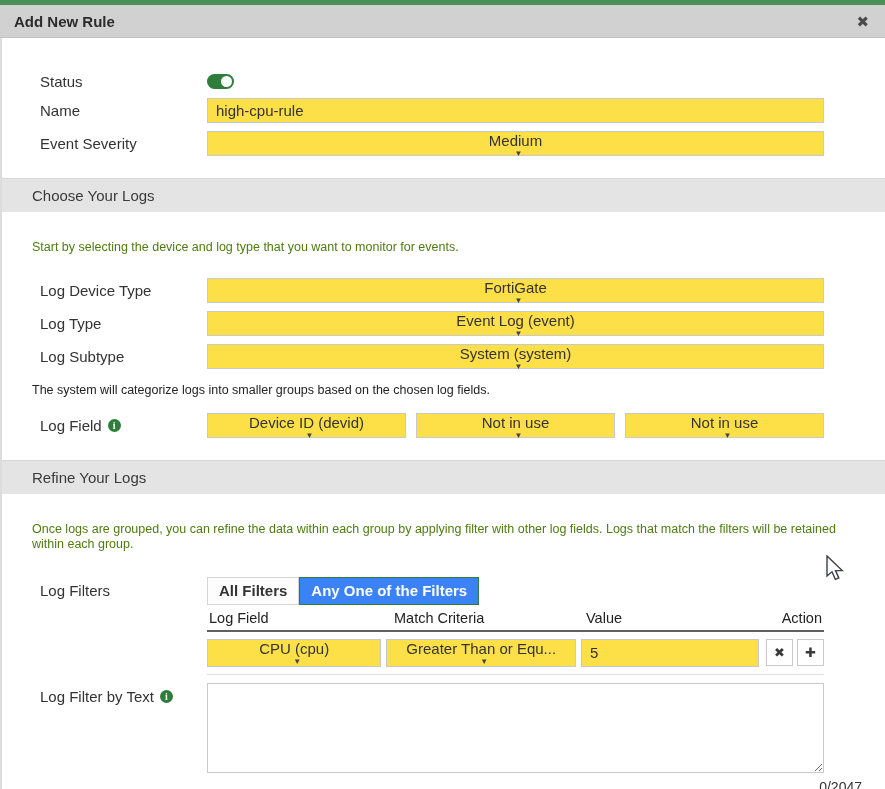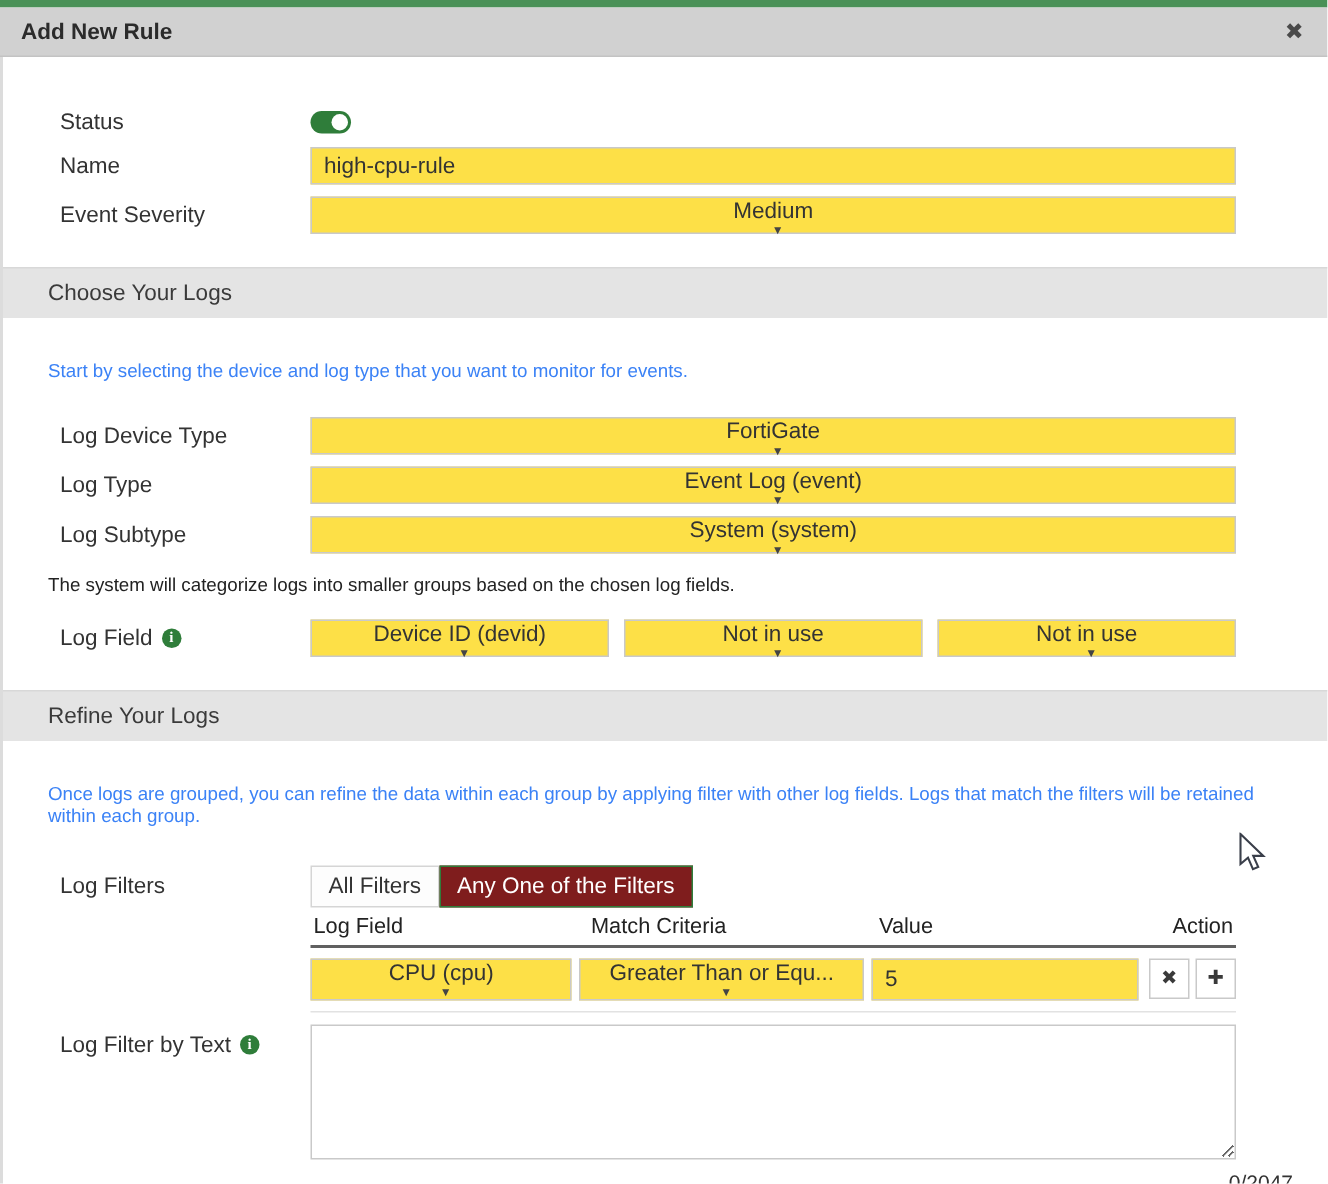--- a/index.html
+++ b/index.html
@@ -54,46 +54,46 @@
   }
   .selectbox .arrow { font-size: 8px; color: #444; margin-left: 6px; flex: 0 0 auto; }
 
   .section-bar {
     margin-top: 22px; height: 34px; background: #e4e4e4;
     display: flex; align-items: center; padding-left: 30px;
     font-size: 15px; color: #3a3a3a;
     border-top: 1px solid #d8d8d8;
   }
   .desc {
-    margin: 28px 25px 0 30px; font-size: 12.5px; color: #3b82f6; line-height: 1.25;
+    margin: 28px 25px 0 30px; font-size: 12.5px; color: #4d7c0f; line-height: 1.25;
   }
   .note {
     margin: 14px 25px 0 30px; font-size: 12.5px; color: #222;
   }
 
   .multi-selects { display: flex; gap: 10px; width: 617px; }
   .multi-selects .selectbox { width: 199px; }
 
   .info-icon {
     display: inline-flex; align-items: center; justify-content: center;
     width: 13px; height: 13px; border-radius: 50%;
     background: #2f7d3a; color: #fff;
     font-size: 10px; font-weight: bold; font-family: "Liberation Serif", serif;
     flex: 0 0 13px;
   }
 
   
-  .mode-group { display: flex; height: 28px; }
+  .mode-group { display: flex; height: 28px; font-weight: bold; }
   .mode-btn {
     display: flex; align-items: center; padding: 0 11px;
     font-size: 15px; cursor: pointer; border: 1px solid #d5d5d5;
     background: #fdfdfd; color: #333;
   }
   .mode-btn.active {
-    background: #7f1d1d; border-color: #2f7d3a; color: #fff;
+    background: #3b82f6; border-color: #2f7d3a; color: #fff;
   }
 
   
   .filter-table { width: 617px; }
   .ft-header {
     display: flex; font-size: 14.5px; color: #222;
     padding: 5px 0 4px 0; border-bottom: 2px solid #606060;
   }
   .ft-header .h1 { width: 187px; padding-left: 2px; }
   .ft-header .h2 { width: 192px; }

